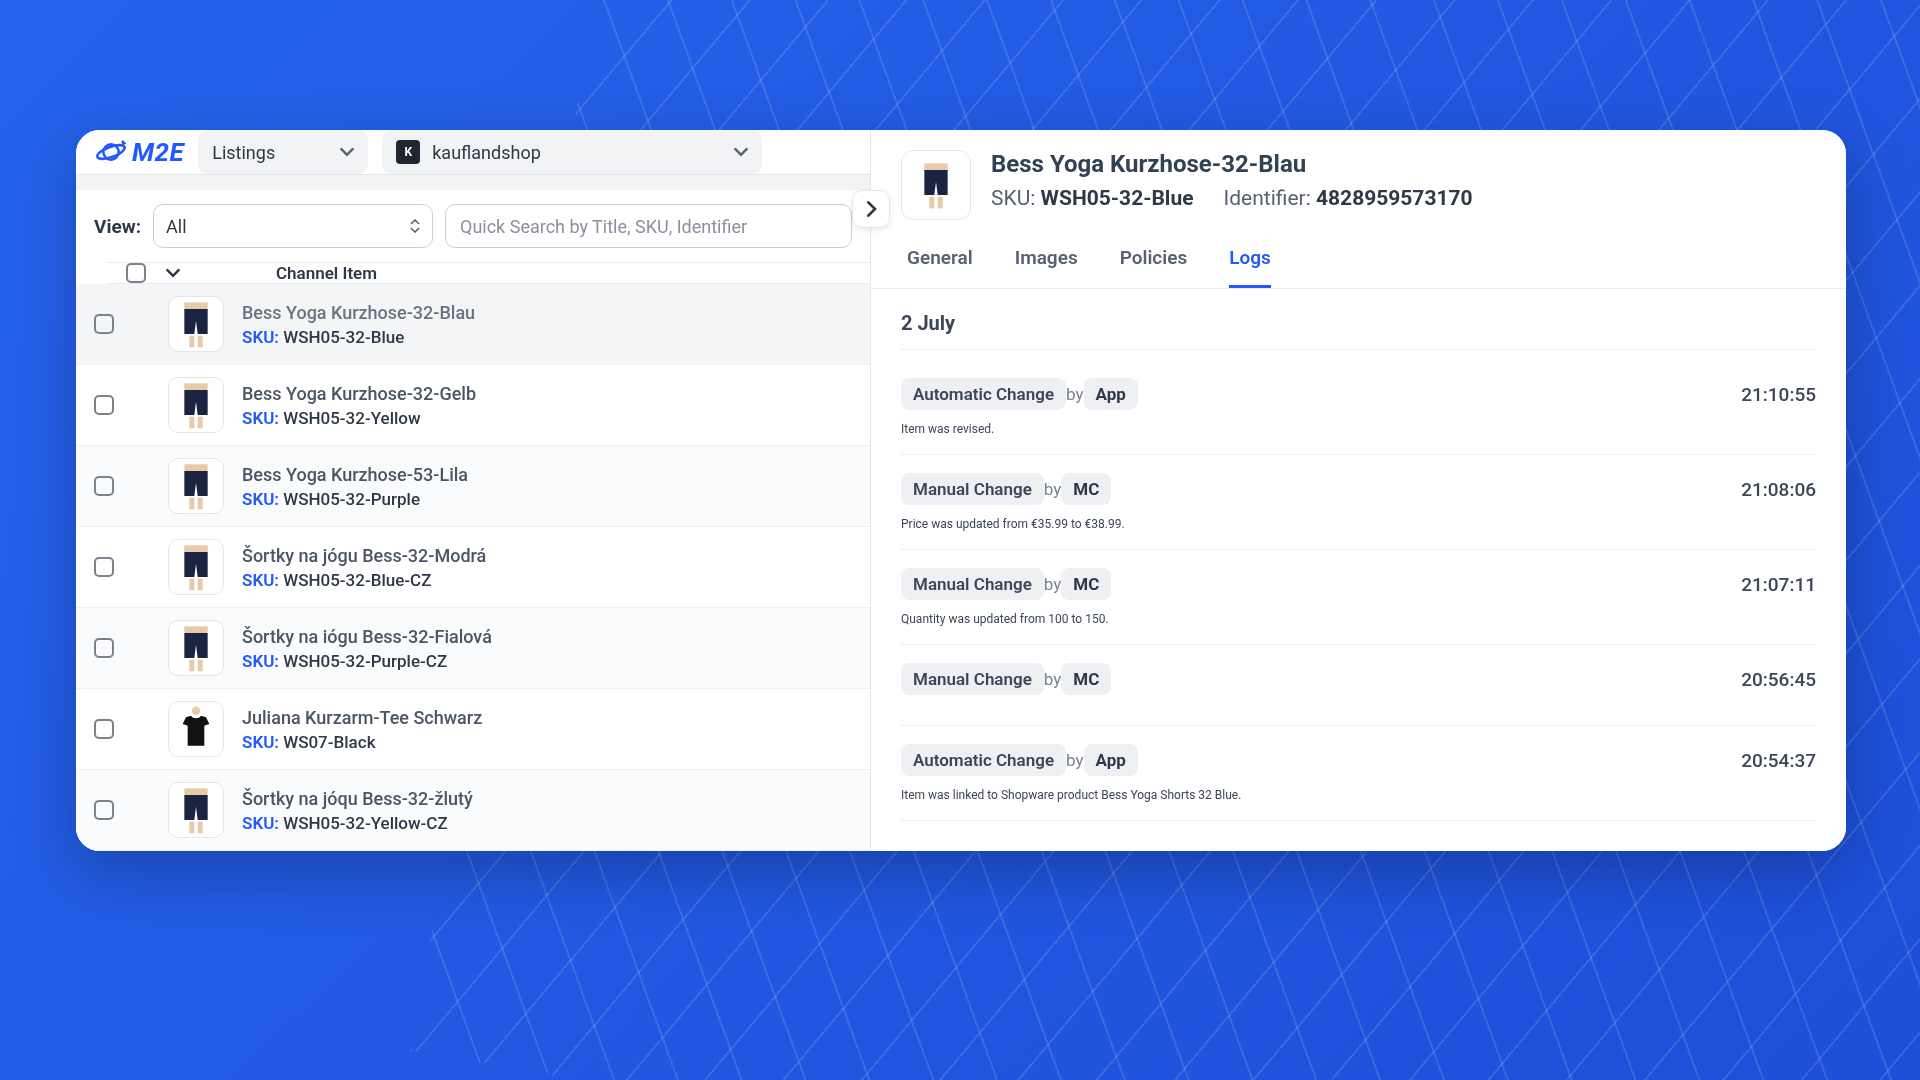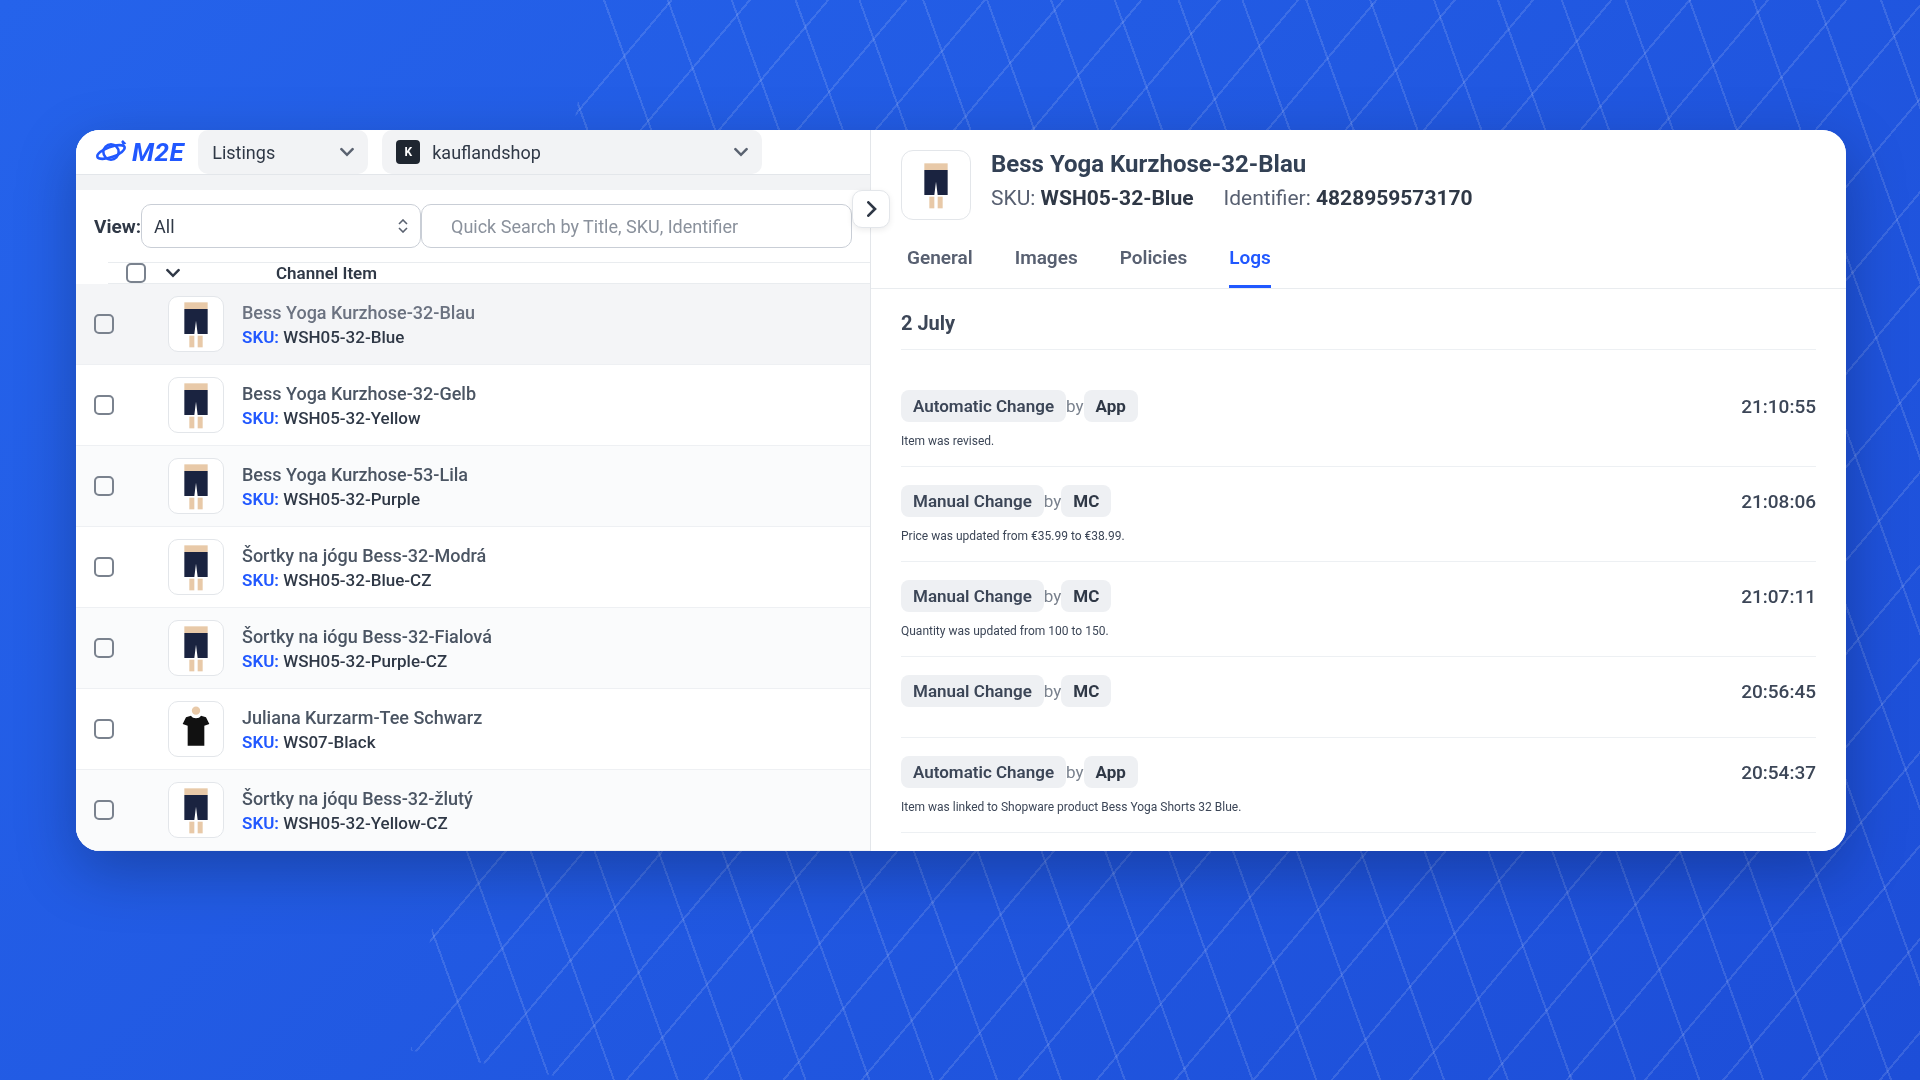--- a/index.html
+++ b/index.html
@@ -32,25 +32,25 @@
 .topbar { height: 70px; display: flex; align-items: center; gap: 14px; padding: 0 18px; border-bottom: 1px solid #e3e6ea; background:#fff;}
 .logo { display: flex; align-items: center; gap: 4px; font-weight: 700; font-style: italic; color: #2158ff; font-size: 26px; letter-spacing: 0.5px; }
 .logo svg { width: 34px; height: 34px; }
 .dd { display: flex; align-items: center; justify-content: space-between; background: #f2f3f5; border-radius: 10px; padding: 0 14px; height: 44px; cursor: pointer; color:#2f3846; font-size:18px;gap:32px; }
 .dd.listings { width: 170px; }
 .dd.shop { width: 380px; gap:10px; }
 .dd .chev { color:#5a6270; }
 .shop-icon { width:24px; height:24px; background:#1f2630; border-radius:4px; display:flex; align-items:center; justify-content:center; color:#fff; font-size:12px; font-weight:700; }
 .graybar { height: 60px; background:#f2f3f5; }
 .collapse-btn { position:absolute; left:-19px; top:60px; width:38px; height:38px; background:#fff; border:1px solid #e3e6ea; border-radius:10px; display:flex; align-items:center; justify-content:center; cursor:pointer; z-index:5; box-shadow:0 2px 6px rgba(0,0,0,0.08);}
-.filters { display:flex; align-items:center; padding: 14px 18px; }
+.filters { display:flex; align-items:center; gap:12px; padding: 14px 18px; }
 .filters .lbl { font-weight:700; color:#2f3846; font-size:19px; }
 .select-box { flex:0 0 280px; height:44px; border:1px solid #c9ced6; border-radius:10px; display:flex; align-items:center; justify-content:space-between; padding:0 12px; color:#2f3846; font-size:18px; cursor:pointer; }
 .stepper { display:flex; flex-direction:column; gap:2px; color:#5a6270; }
-.search-box { flex:1; height:44px; border:1px solid #c9ced6; border-radius:10px; display:flex; align-items:center; padding:0 29px; color:#8a919c; font-size:18px; }
+.search-box { flex:1; height:44px; border:1px solid #c9ced6; border-radius:10px; display:flex; align-items:center; padding:0 14px; color:#8a919c; font-size:18px; }
 .th-row { display:flex; align-items:center; height:46px; padding:0 18px; gap:18px; border-top:1px solid #e9ecef; border-bottom:1px solid #e9ecef; color:#2f3846; font-weight:600; font-size:17px;margin-left:32px;}
 .cb { width:20px; height:20px; border:2px solid #7a828e; border-radius:5px; cursor:pointer; flex-shrink:0;}
 .th-expand { width:18px; color:#5a6270; display:flex; align-items:center; justify-content:center; cursor:pointer;}
 .th-thumb-space { width:58px; }
 .row { display:flex; align-items:center; padding:12px 18px; gap:18px; border-bottom:1px solid #eef0f3; cursor:pointer;}
 .row.selected { background:#f4f5f7; }
 .row.alt { background:#fafbfc; }
 .thumb { width:56px; height:56px; border:1px solid #e3e6ea; border-radius:10px; background:#fff; display:flex; align-items:center; justify-content:center; overflow:hidden; flex-shrink:0;}
 .row-text .title { color:#4b5563; font-size:18px; font-weight:500; margin-bottom:4px;}
 .row.selected .row-text .title { color:#6b7280; }
@@ -59,21 +59,21 @@
 .sku-val { color:#2f3846; font-weight:500; }
 .detail-header { padding: 20px 30px 0 30px; display:flex; gap:20px; align-items:flex-start;}
 .detail-thumb { width:70px; height:70px; border:1px solid #e3e6ea; border-radius:12px; display:flex; align-items:center; justify-content:center;}
 .detail-title { color:#334155; font-size:24px; font-weight:700; margin-bottom:8px;}
 .detail-meta { display:flex; gap:30px; color:#586071; font-size:21px;}
 .detail-meta b { color:#2f3846; font-weight:700;}
 .tabs { display:flex; gap:42px; padding: 26px 36px 0 36px; border-bottom:1px solid #e9ecef; }
 .tab { padding-bottom:16px; color:#586071; font-size:19px; font-weight:600; cursor:pointer; border-bottom:3px solid transparent; }
 .tab.active { color:#2158ff; border-bottom-color:#2158ff; }
 .logs { padding: 22px 30px; overflow:auto; flex:1;}
-.log-date { color:#3c4657; font-size:20px; font-weight:700; margin-bottom:22px; padding-bottom:14px; border-bottom:1px solid #edf0f3;}
+.log-date { color:#3c4657; font-size:20px; font-weight:700; margin-bottom:10px; padding-bottom:14px; border-bottom:1px solid #edf0f3;}
 .log-entry { padding:18px 0; border-bottom:1px solid #edf0f3; }
 .log-top { display:flex; align-items:center; gap:0; margin-bottom:12px;}
 .badge { background:#eef0f3; color:#3c4657; font-size:17px; font-weight:600; padding:6px 12px; border-radius:8px;}
 .by { color:#7a828e; font-size:17px;}
 .actor { background:#eef0f3; color:#2f3846; font-weight:700; font-size:17px; padding:6px 12px; border-radius:8px;}
 .time { margin-left:auto; color:#3c4657; font-size:19px; font-weight:500;}
 .log-msg { color:#3c4657; font-size:12px; font-weight:400;}
 svg { display:block; }
 .shorts-svg { width:40px; height:50px; }
 </style>

